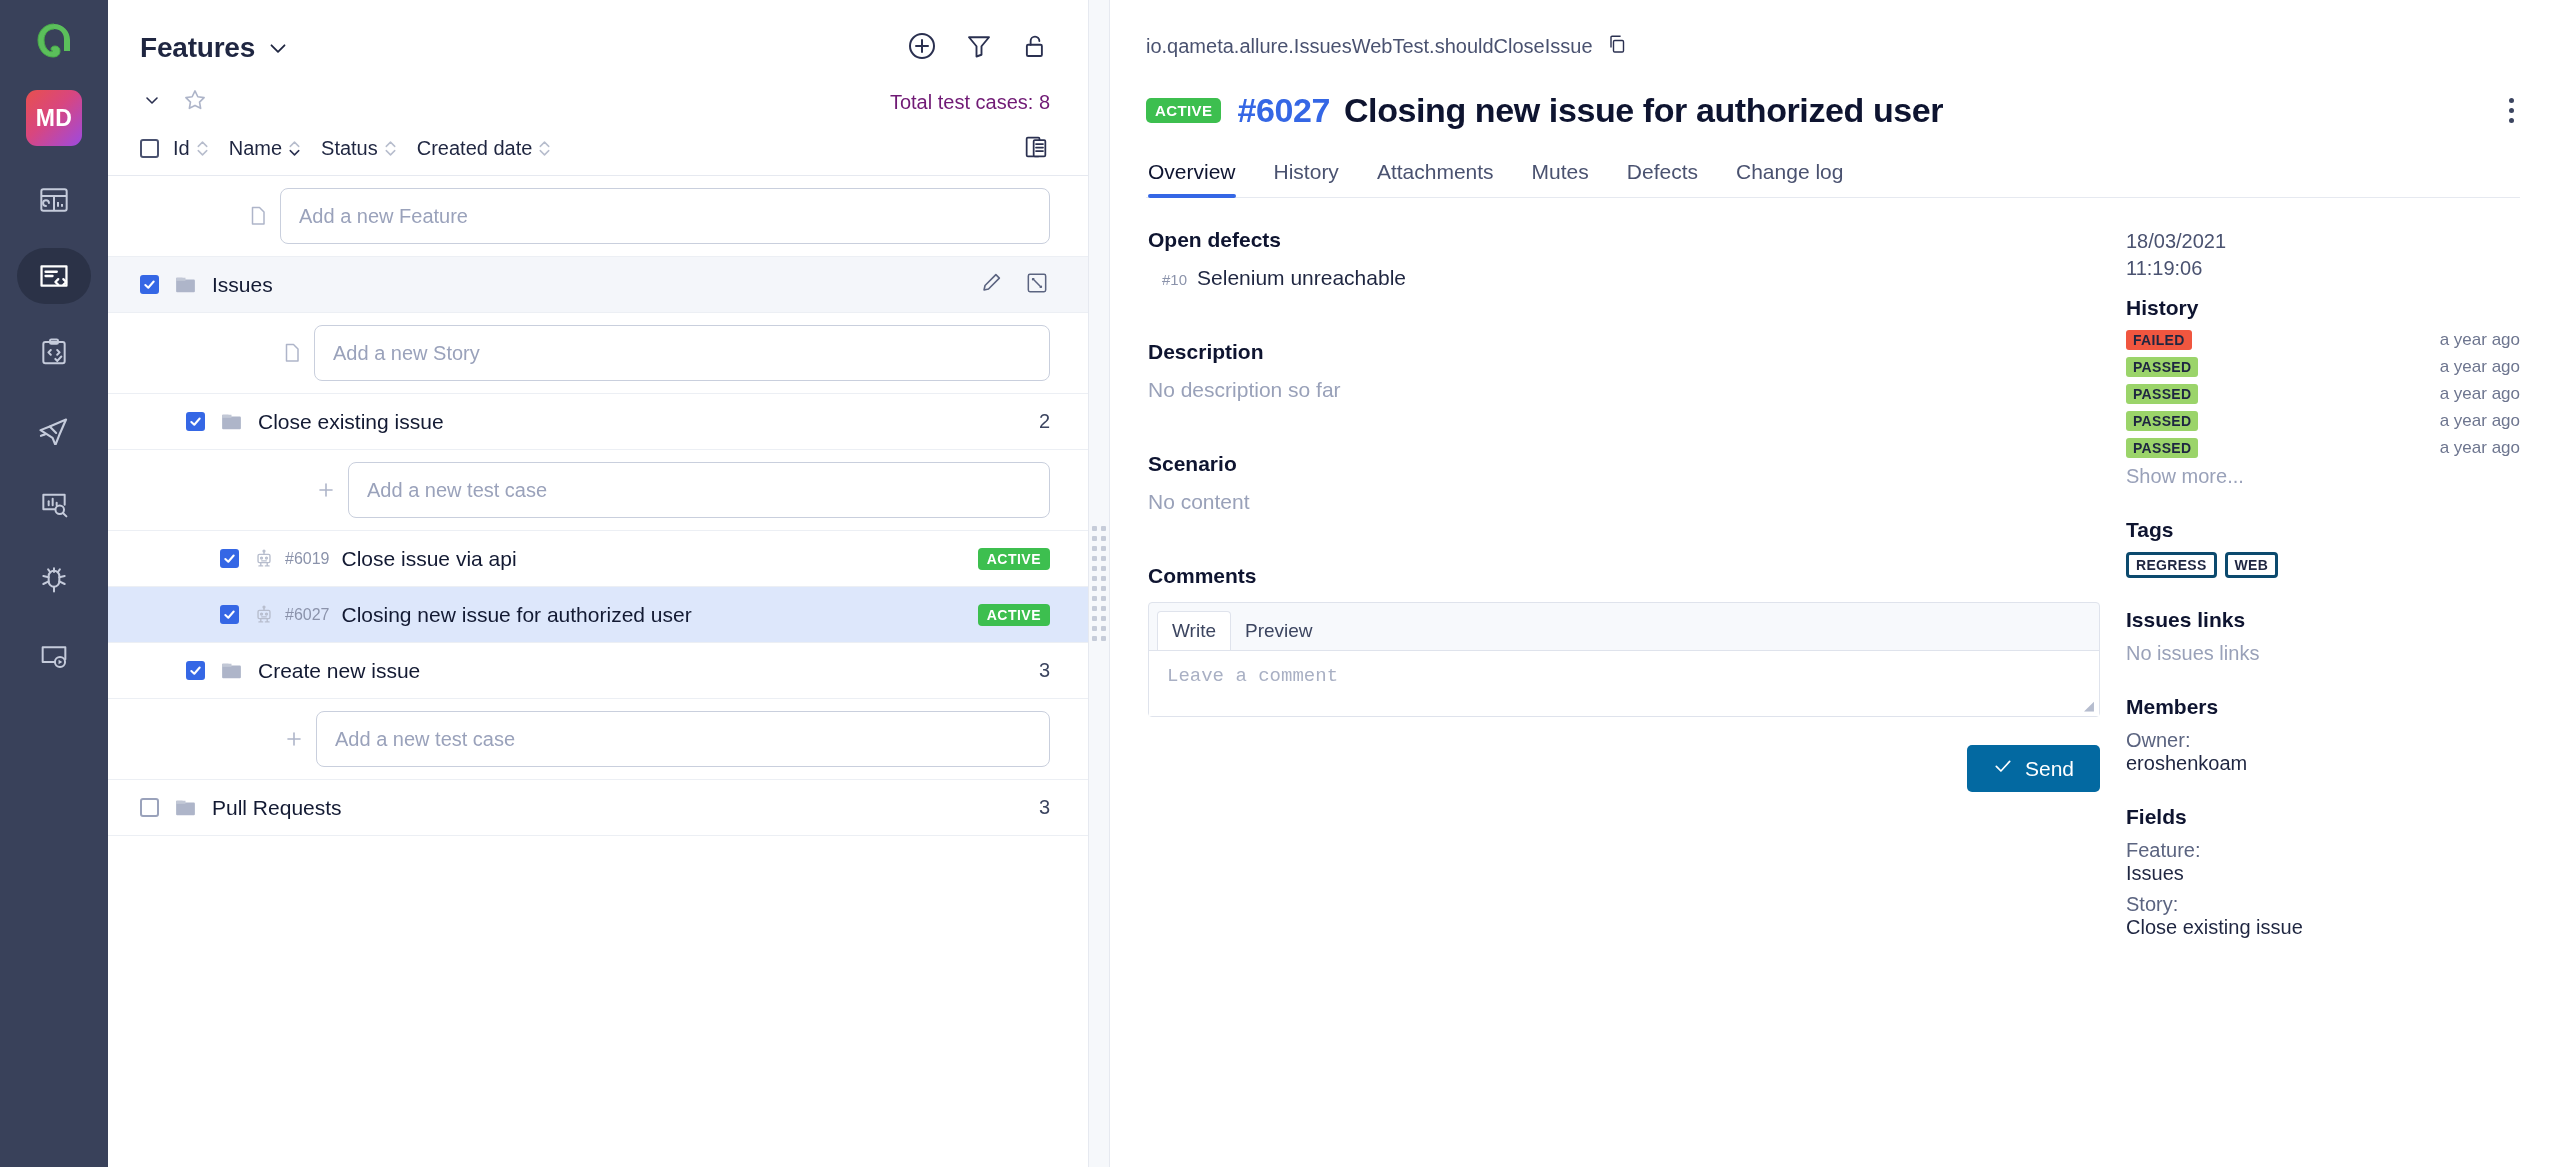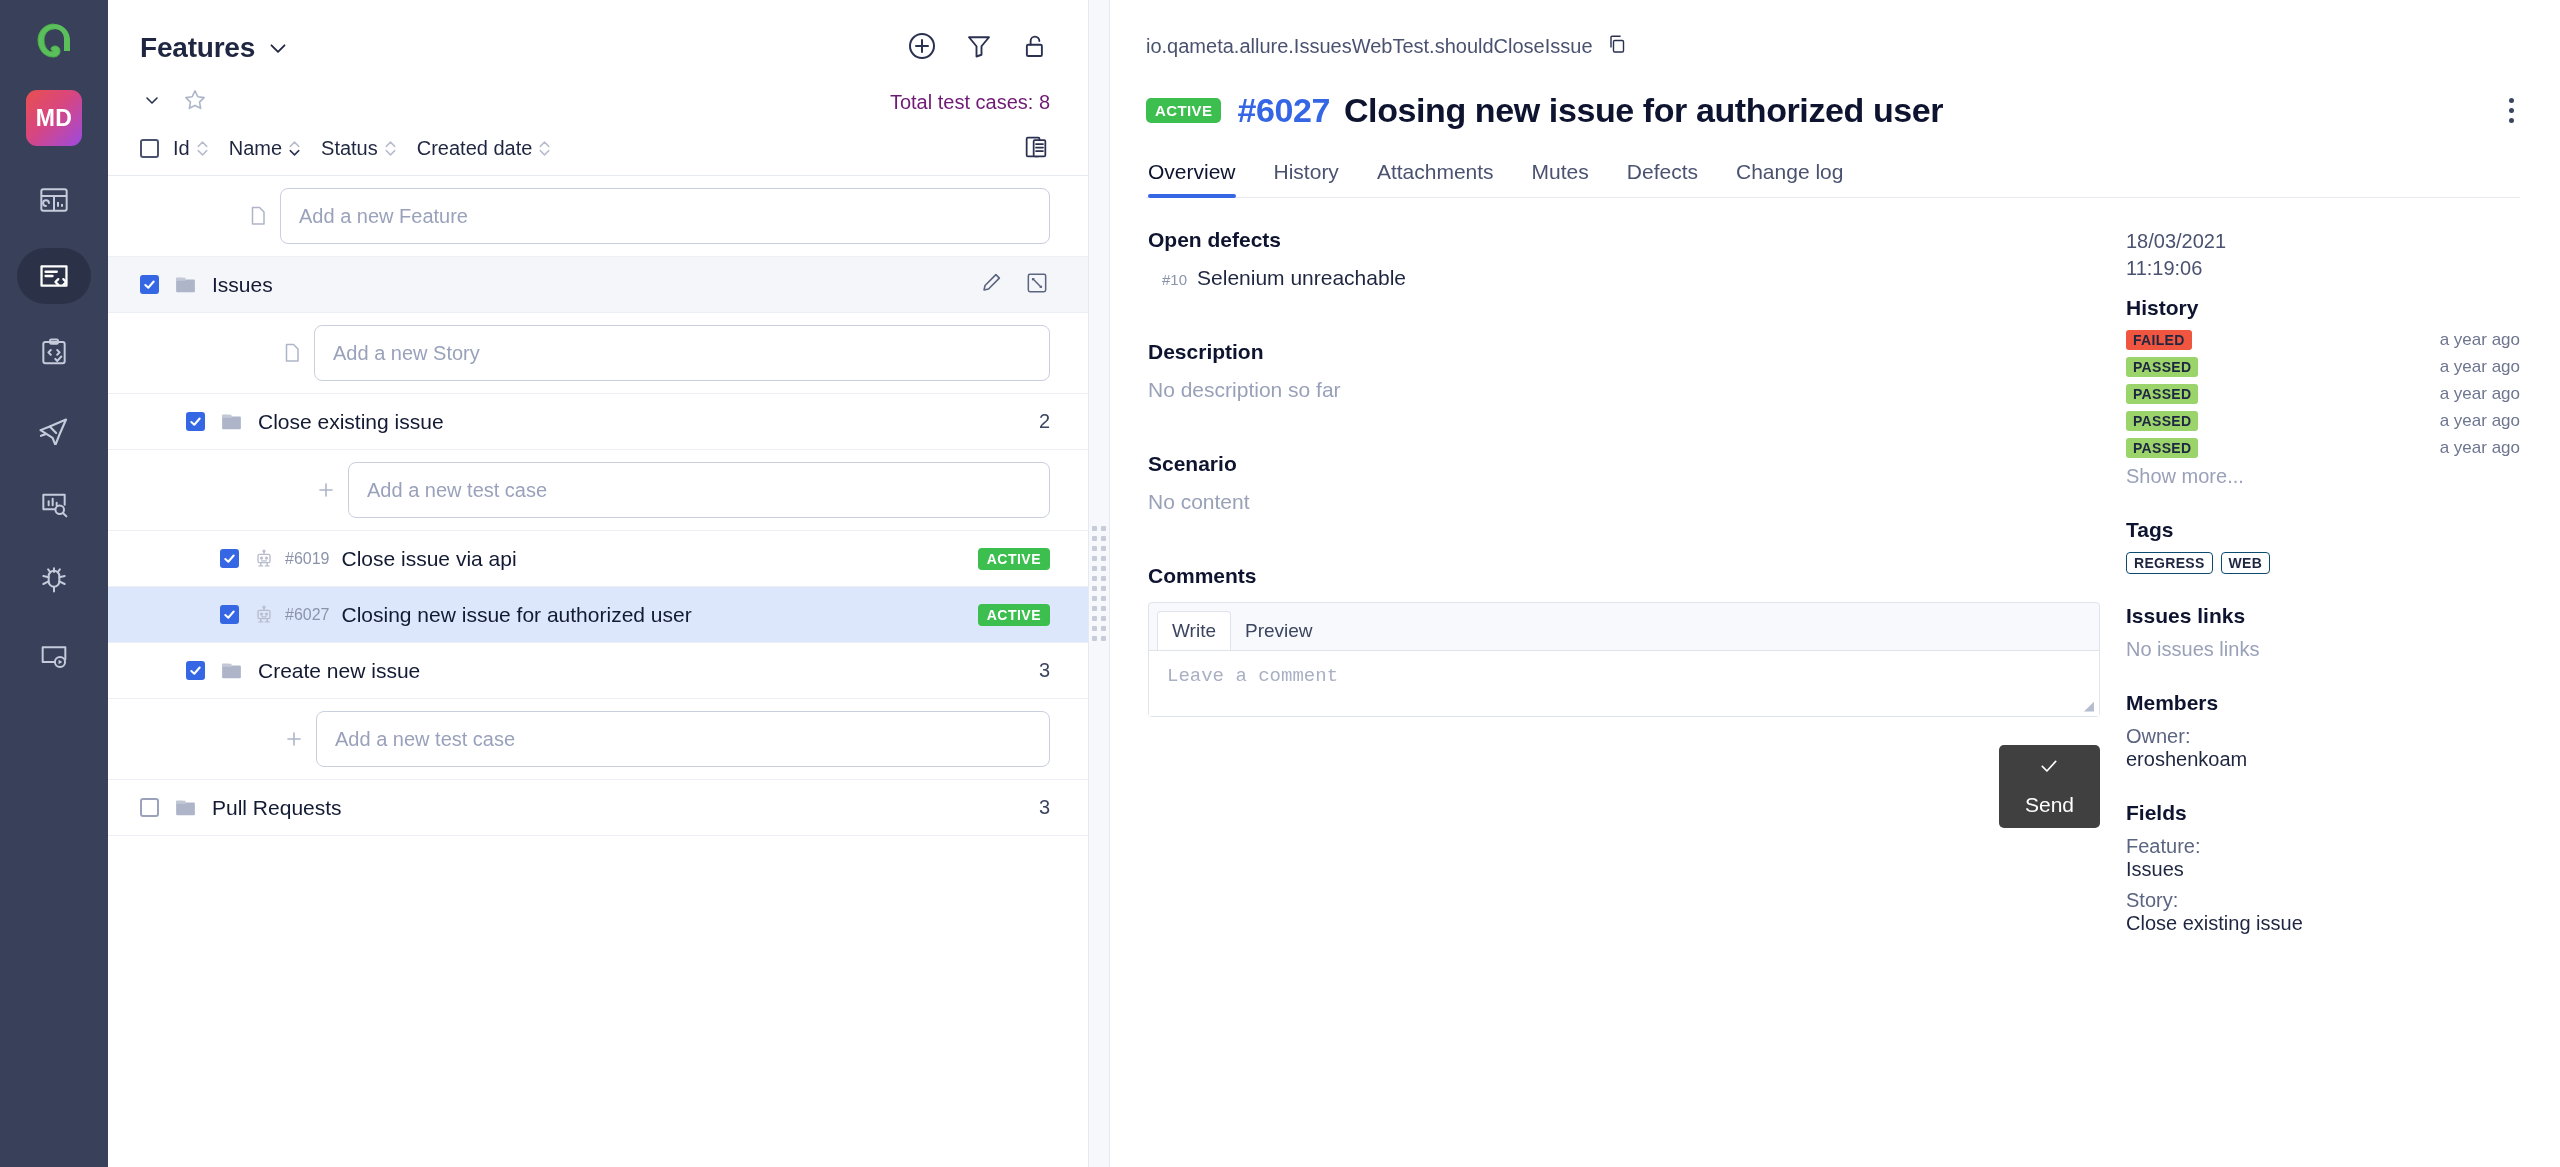--- a/index.html
+++ b/index.html
@@ -177,38 +177,38 @@
   .cb-tab.active { background: #fff; border: 1px solid #dfe3ec; border-bottom: 1px solid #fff; border-radius: 4px 4px 0 0; margin-bottom: -1px; }
   .cb-area {
     background: #fff; border-top: 1px solid #dfe3ec;
     min-height: 66px; padding: 14px 18px; position: relative;
   }
   .cb-placeholder { font-family: "Liberation Mono", monospace; font-size: 19px; color: #a9b0c4; }
   .resize-grip { position: absolute; right: 5px; bottom: 3px; font-size: 13px; color: #b5bcce; }
 
   .send-row { display: flex; justify-content: flex-end; margin-top: 28px; max-width: 1000px; }
   .send-btn {
-    background: #404040; color: #fff; border-radius: 5px;
-    padding: 11px 26px; font-size: 21px; display: flex; align-items: center; gap: 12px; flex-direction: column;
+    background: #0369a1; color: #fff; border-radius: 5px;
+    padding: 11px 26px; font-size: 21px; display: flex; align-items: center; gap: 12px;
   }
 
   .side-date { font-size: 20px; color: #4a5270; line-height: 1.36; margin-bottom: 14px; }
   .hist-row { display: flex; align-items: center; margin-bottom: 7px; }
   .hist-badge {
     font-size: 14px; font-weight: 700; letter-spacing: .3px;
     padding: 2px 7px; border-radius: 3px; color: #1f2641;
   }
   .hist-badge.passed { background: #9bd46a; }
   .hist-badge.failed { background: #f0563f; color:#1f2641; }
   .hist-time { margin-left: auto; font-size: 17px; color: #6d758f; }
   .show-more { font-size: 20px; color: #99a1b9; margin-top: 6px; }
 
   .tag-row { display: flex; gap: 8px; }
   .tag {
-    border: 1px solid #0c4a6e; border-radius: 4px; padding: 2px 7px;
+    border: 3px solid #0c4a6e; border-radius: 4px; padding: 2px 7px;
     font-size: 14px; font-weight: 700; color: #1f2641; letter-spacing: .3px;
   }
   .side-h { font-size: 21px; font-weight: 700; color: #0e1430; margin-bottom: 10px; }
   .side-muted { font-size: 20px; color: #99a1b9; }
   .side-label { font-size: 20px; color: #5b6480; }
   .side-val { font-size: 20px; color: #1f2641; }
   .side-gap { height: 30px; }
 </style>
 </head>
 <body>

